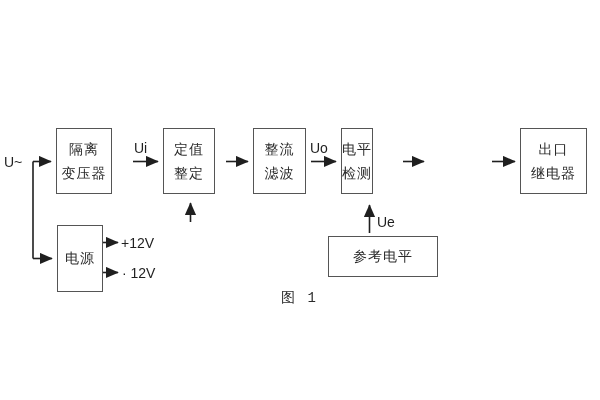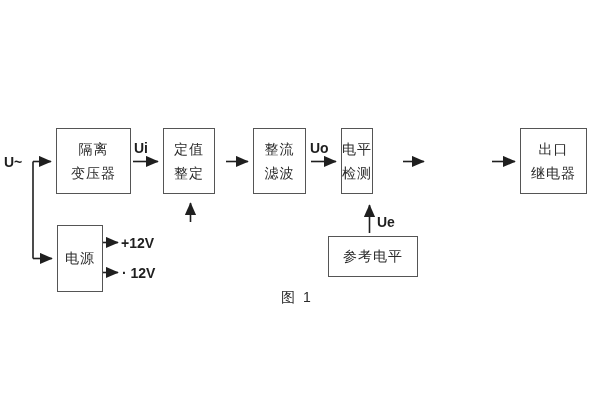--- a/index.html
+++ b/index.html
@@ -28,29 +28,30 @@
     color: #2a2a2a;
     font-size: 14px;
     line-height: 15px;
     letter-spacing: 1px;
     white-space: nowrap;
   }
   .siglabel {
     position: absolute;
     color: #1f1f1f;
     font-size: 14px;
-    font-weight: 700;
+    font-weight: 400;
     white-space: nowrap;
   }
   .caption {
     position: absolute;
     color: #2a2a2a;
     font-size: 14px;
     letter-spacing: 2px;
     white-space: nowrap;
+    font-family: Liberation Mono, monospace;
   }
   svg.connectors {
     position: absolute;
     left: 0;
     top: 0;
   }
 </style>
 </head>
 <body>
 
@@ -71,21 +72,21 @@
       <line x1="311" y1="161.5" x2="336" y2="161.5" marker-end="url(#ah)"></line>
       <line x1="403" y1="161.5" x2="424" y2="161.5" marker-end="url(#ah)"></line>
       <line x1="492" y1="161.5" x2="515" y2="161.5" marker-end="url(#ah)"></line>
       <line x1="103" y1="242.5" x2="118" y2="242.5" marker-end="url(#ah)"></line>
       <line x1="103" y1="272.5" x2="118" y2="272.5" marker-end="url(#ah)"></line>
       <line x1="190.5" y1="222" x2="190.5" y2="203" marker-end="url(#ah)"></line>
       <line x1="369.5" y1="233" x2="369.5" y2="205" marker-end="url(#ah)"></line>
     </g>
   </svg>
 
-  <div class="box" style="left:56px;top:128px;width:75px;height:66px">
+  <div class="box" style="left:56px;top:128px;width:56px;height:66px">
     <span>隔离</span>
     <span>变压器</span>
   </div>
 
   <div class="box" style="left:163px;top:128px;width:52px;height:66px">
     <span>定值</span>
     <span>整定</span>
   </div>
 
   <div class="box" style="left:253px;top:128px;width:53px;height:66px">
@@ -102,21 +103,21 @@
   <div class="box" style="left:520px;top:128px;width:67px;height:66px">
     <span>出口</span>
     <span>继电器</span>
   </div>
 
   <div class="box" style="left:57px;top:225px;width:46px;height:67px">
     <span>电源</span>
   </div>
 
 
-  <div class="box" style="left:328px;top:236px;width:90px;height:41px">
+  <div class="box" style="left:328px;top:236px;width:110px;height:41px">
     <span>参考电平</span>
   </div>
 
   <span class="siglabel" style="left:4px;top:154px">U~</span>
   <span class="siglabel" style="left:134px;top:140px">Ui</span>
   <span class="siglabel" style="left:310px;top:140px">Uo</span>
   <span class="siglabel" style="left:377px;top:214px">Ue</span>
   <span class="siglabel" style="left:121px;top:235px">+12V</span>
   <span class="siglabel" style="left:122px;top:265px">· 12V</span>
 

